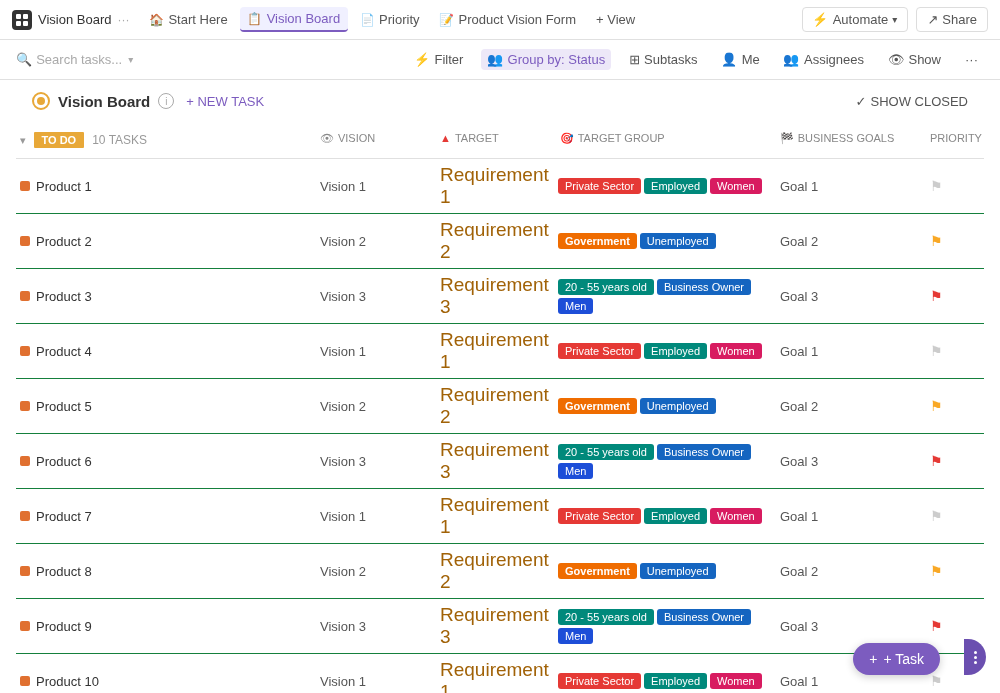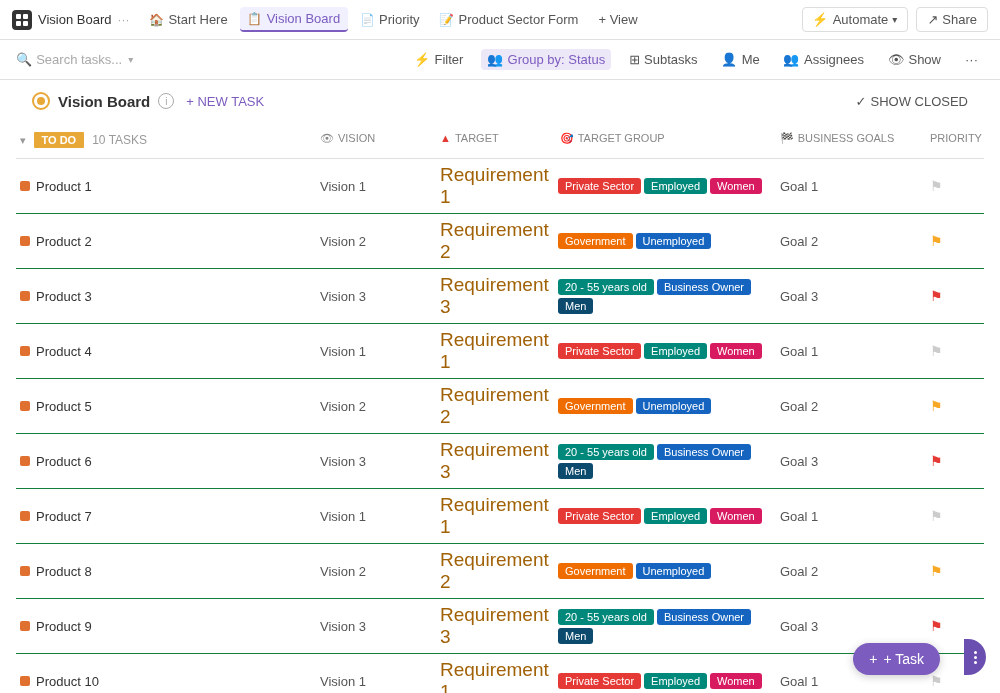--- a/index.html
+++ b/index.html
@@ -55,23 +55,23 @@
     .task-name-cell { display: flex; align-items: center; gap: 6px; padding-left: 4px; }
     .task-color-dot { width: 10px; height: 10px; border-radius: 2px; background: #e07030; flex-shrink: 0; }
     .task-name { font-size: 13px; color: #333; }
     .task-vision { font-size: 13px; color: #555; padding: 0 4px; }
     .task-needs { font-size: 19px; color: #a16207; padding: 0 4px; }
     .task-target { display: flex; flex-wrap: wrap; gap: 3px; padding: 0 2px; }
     .tag { display: inline-flex; align-items: center; padding: 2px 7px; border-radius: 3px; font-size: 11px; font-weight: 500; color: #fff; white-space: nowrap; }
     .tag-red { background: #e53935; }
     .tag-teal { background: #00897b; }
     .tag-pink { background: #d81b60; }
-    .tag-orange { background: #ef6c00; }
+    .tag-orange { background: #ef6c00; font-weight: bold; }
     .tag-blue { background: #1565c0; }
-    .tag-green { background: #0c4a6e; }
+    .tag-green { background: #1d4ed8; }
     .task-goals { font-size: 13px; color: #555; padding: 0 4px; }
     .task-priority { display: flex; align-items: center; padding: 0 4px; }
 
     
     .add-task-row { padding: 8px 0 0 28px; color: #888; font-size: 13px; cursor: pointer; display: flex; align-items: center; gap: 4px; }
 
     
     .fab { position: fixed; bottom: 18px; right: 14px; display: flex; align-items: center; gap: 6px; background: #7c5cbf; color: #fff; padding: 8px 16px; border-radius: 20px; cursor: pointer; font-size: 14px; font-weight: 500; box-shadow: 0 2px 8px rgba(0,0,0,0.2); }
     .fab-dots { position: fixed; bottom: 18px; right: 0; width: 12px; height: 36px; background: #6b4fb0; border-radius: 0 20px 20px 0; display: flex; flex-direction: column; align-items: center; justify-content: center; gap: 2px; cursor: pointer; }
     .fab-dot { width: 3px; height: 3px; background: #fff; border-radius: 50%; }
@@ -106,21 +106,21 @@
   <div class="nav-item active">
     <span style="font-size:12px;">📋</span>
     <span>Vision Board</span>
   </div>
   <div class="nav-item">
     <span style="font-size:12px;">📄</span>
     <span>Priority</span>
   </div>
   <div class="nav-item">
     <span style="font-size:12px;">📝</span>
-    <span>Product Sector Form</span>
+    <span>Product Vision Form</span>
   </div>
   <div class="nav-item">
     <span>+ View</span>
   </div>
 
   <div class="nav-right">
     <div class="nav-btn">
       <span>⚡</span>
       <span>Automate</span>
       <span style="font-size:10px;">▾</span>

